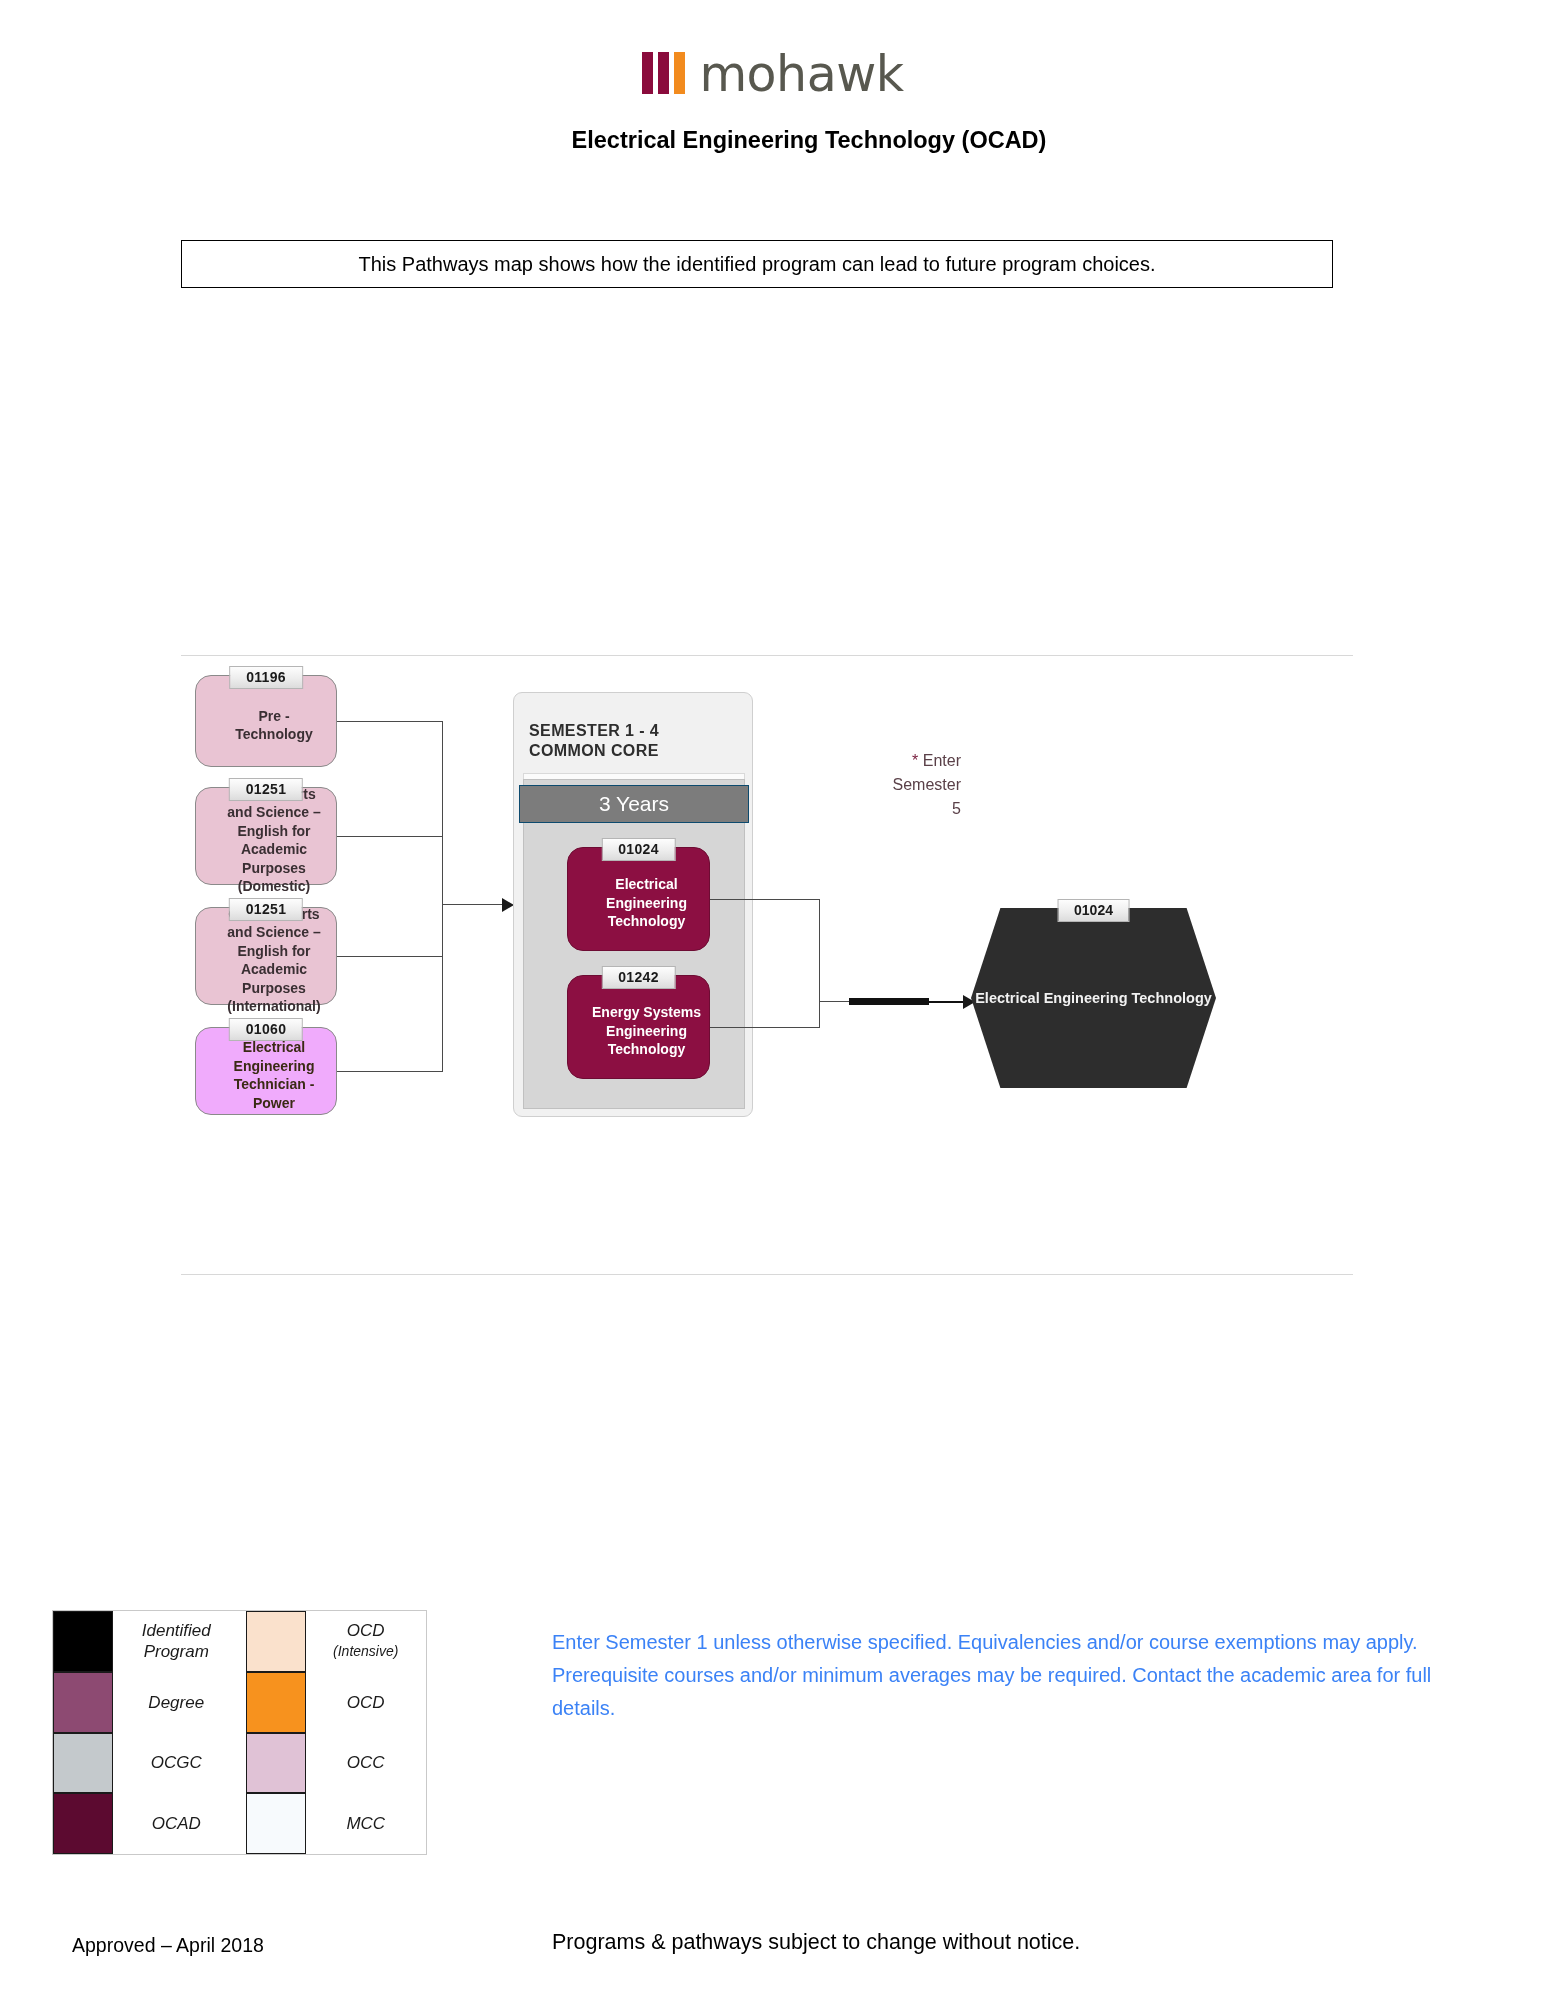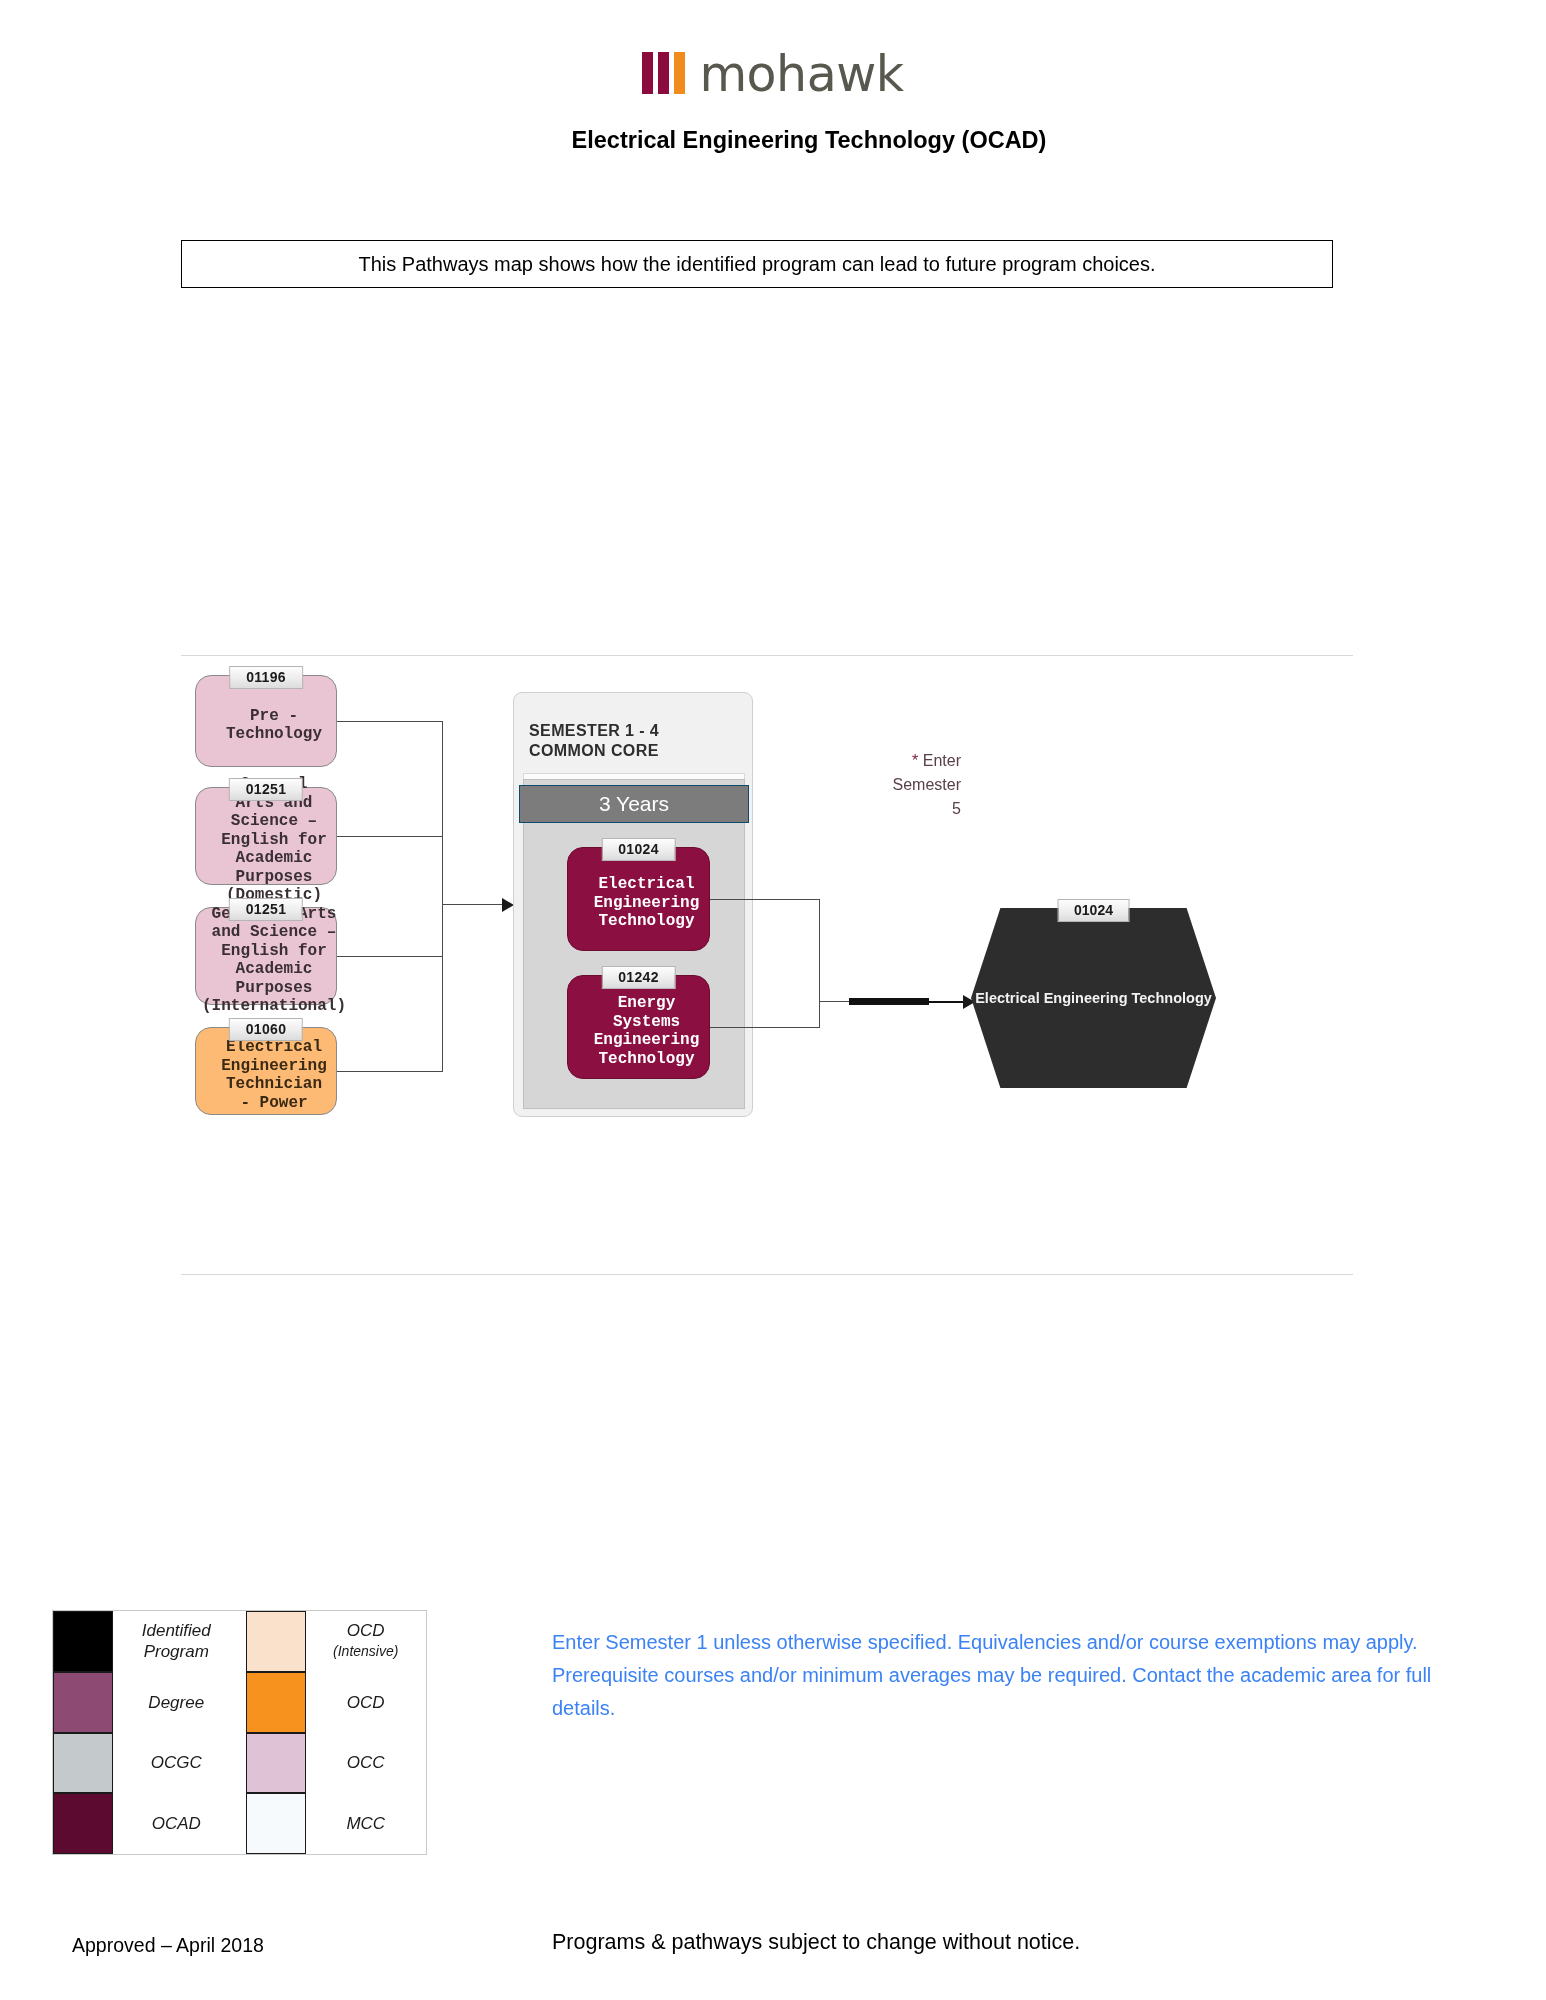--- a/index.html
+++ b/index.html
@@ -103,46 +103,45 @@
     box-sizing: border-box;
     border-radius: 16px;
     border: 1.4px solid #8a8a8a;
     display: flex;
     align-items: center;
     justify-content: center;
     text-align: center;
     padding: 16px 8px 8px 24px;
   }
   .node .node-label {
-    font-size: 16px;
+    font-size: 14px;
     line-height: 18.5px;
     font-weight: bold;
     display: block;
-    font-family: Liberation Mono, monospace;
   }
   .code-badge {
     position: absolute;
     top: -10px;
     left: 50%;
     transform: translateX(-50%);
     background: linear-gradient(to bottom, #fdfdfd 0%, #ededed 55%, #dcdcdc 100%);
     border: 1px solid #b5b5b5;
     font-size: 14px;
     font-weight: bold;
     color: #1a1a1a;
     padding: 2px 16px 3px 16px;
     letter-spacing: 0.3px;
     white-space: nowrap;
   }
   .node.pink {
     background: #e9c4d3;
     color: #3a2f33;
   }
   .node.orange {
-    background: #fdba74;
+    background: #f0abfc;
     color: #3a2a14;
   }
   .node.maroon {
     background: #8c0f42;
     border-color: #6d0c33;
     color: #ffffff;
   }
 
   
   #node-pretech   { left: 14px;  top: 20px;  width: 142px; height: 92px; }

